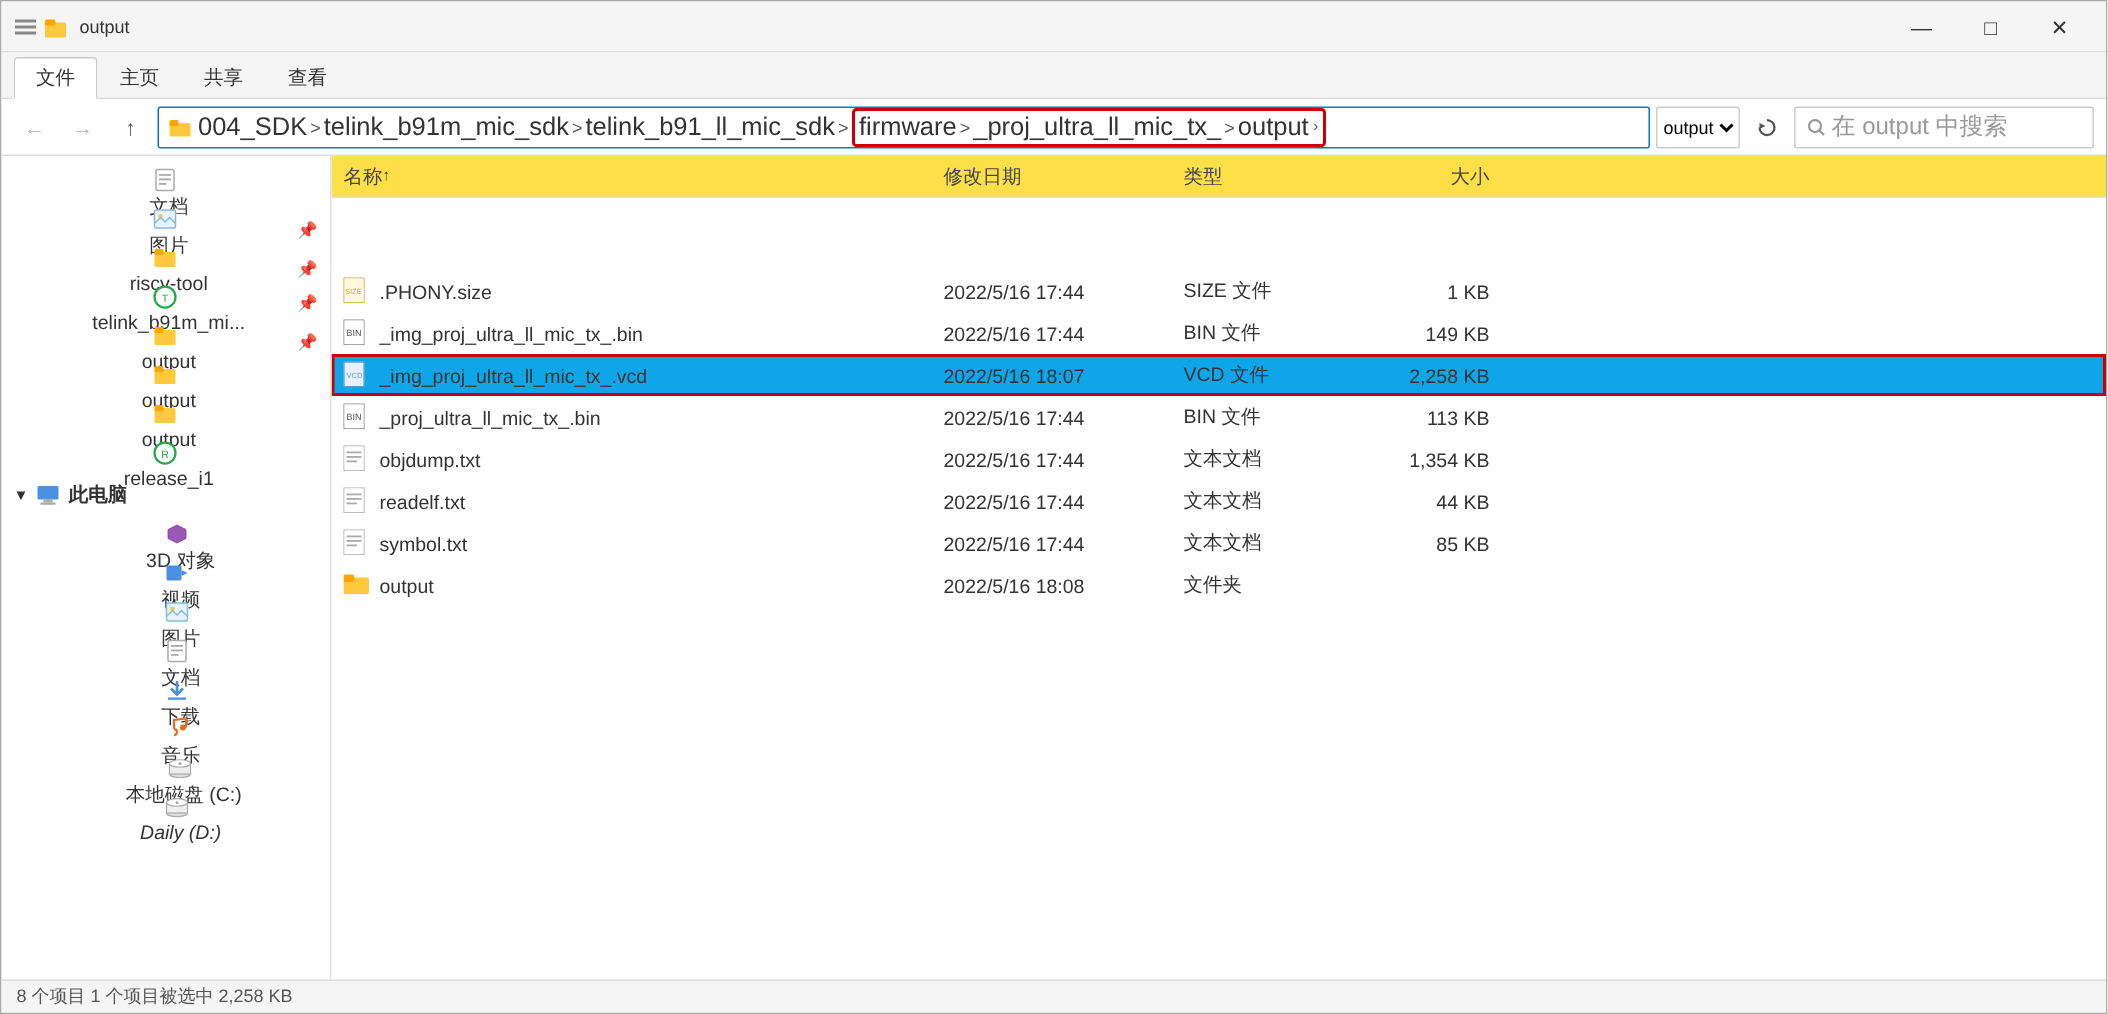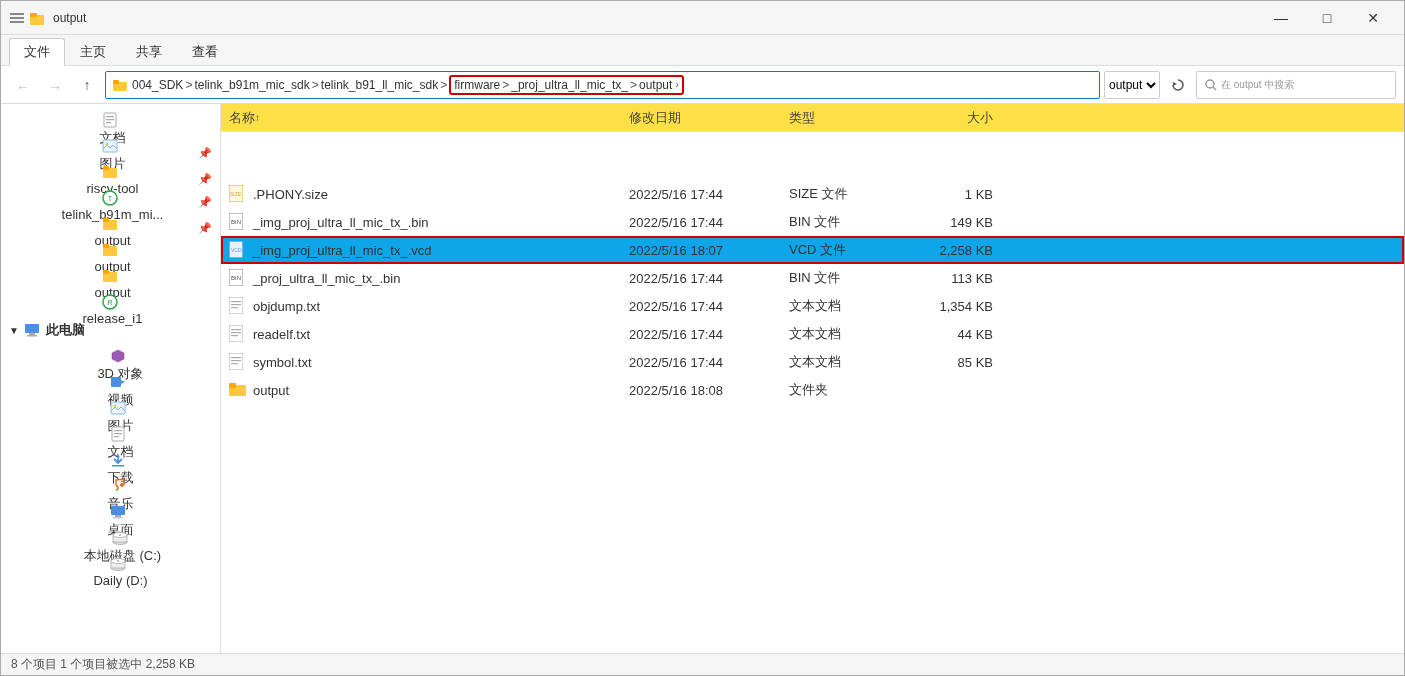--- a/index.html
+++ b/index.html
@@ -125,21 +125,21 @@
       border-radius: 2px;
       padding: 0 6px;
       background: #fff;
       overflow: hidden;
     }
 
     .path-segment {
       display: flex;
       align-items: center;
       white-space: nowrap;
-      font-size: 12px;
+      font-size: 17px;
       color: #333;
     }
 
     .path-sep {
       color: #555;
       margin: 0 2px;
       font-size: 12px;
     }
 
     .path-chevron {
@@ -392,21 +392,21 @@
         <path d="M7 2 A5 5 0 1 1 2 7" stroke="#555" stroke-width="1.5" fill="none"></path>
         <polygon points="2,4 2,8 6,6" fill="#555"></polygon>
       </svg>
     </div>
 
     <div class="search-box">
       <svg width="12" height="12" viewBox="0 0 12 12" style="margin-right:4px;flex-shrink:0">
         <circle cx="5" cy="5" r="4" stroke="#999" stroke-width="1.5" fill="none"></circle>
         <line x1="8" y1="8" x2="11" y2="11" stroke="#999" stroke-width="1.5"></line>
       </svg>
-      <span style="color:#999;font-size:10px;">在 output 中搜索</span>
+      <span style="color:#999;font-size:16px;">在 output 中搜索</span>
     </div>
   </div>
 
   <div class="main-area">
 
     <div class="sidebar">
 
       <div class="sidebar-item">
         <div class="item-icon">
           <svg width="16" height="16" viewBox="0 0 16 16">
@@ -545,42 +545,32 @@
       </div>
       <div class="sidebar-item" style="padding-left:28px;">
         <div class="item-icon">
           <svg width="16" height="16" viewBox="0 0 16 16">
               <path d="M6 12 A2 2 0 1 0 6 8 M6 8 L6 2 L14 1 L14 7" stroke="#e07020" stroke-width="1.5" fill="none"></path>
               <circle cx="12" cy="7" r="2" fill="#e07020"></circle>
             </svg>
         </div>
         <span>音乐</span>
       </div>
-      <div class="sidebar-item" style="padding-left:28px;">
-        <div class="item-icon">
-          <svg width="16" height="16" viewBox="0 0 16 16">
-              <rect x="1" y="2" width="14" height="9" rx="1" fill="#4a90e2"></rect>
-              <rect x="5" y="11" width="6" height="2" fill="#aaa"></rect>
-              <rect x="3" y="13" width="10" height="1.5" fill="#ccc"></rect>
-            </svg>
-        </div>
-        <span>桌面</span>
-      </div>
       <div class="sidebar-item" style="padding-left:32px;align-items:center;">
         <div class="item-icon">
           <svg width="16" height="16" viewBox="0 0 16 16">
               <ellipse cx="8" cy="12" rx="7" ry="2.5" fill="#ddd" stroke="#aaa" stroke-width="0.8"></ellipse>
               <rect x="1" y="5" width="14" height="7" fill="#eee" stroke="#aaa" stroke-width="0.8"></rect>
               <ellipse cx="8" cy="5" rx="7" ry="2.5" fill="#fff" stroke="#aaa" stroke-width="0.8"></ellipse>
               <circle cx="8" cy="5" r="1" fill="#aaa"></circle>
             </svg>
         </div>
         <span>本地磁盘 (C:)</span>
       </div>
-      <div class="sidebar-item" style="padding-left:28px;">
+      <div class="sidebar-item" style="padding-left:28px;font-style:italic;">
         <div class="item-icon">
           <svg width="16" height="16" viewBox="0 0 16 16">
               <ellipse cx="8" cy="12" rx="7" ry="2.5" fill="#ddd" stroke="#aaa" stroke-width="0.8"></ellipse>
               <rect x="1" y="5" width="14" height="7" fill="#eee" stroke="#aaa" stroke-width="0.8"></rect>
               <ellipse cx="8" cy="5" rx="7" ry="2.5" fill="#fff" stroke="#aaa" stroke-width="0.8"></ellipse>
               <circle cx="8" cy="5" r="1" fill="#aaa"></circle>
             </svg>
         </div>
         <span>Daily (D:)</span>
       </div>

